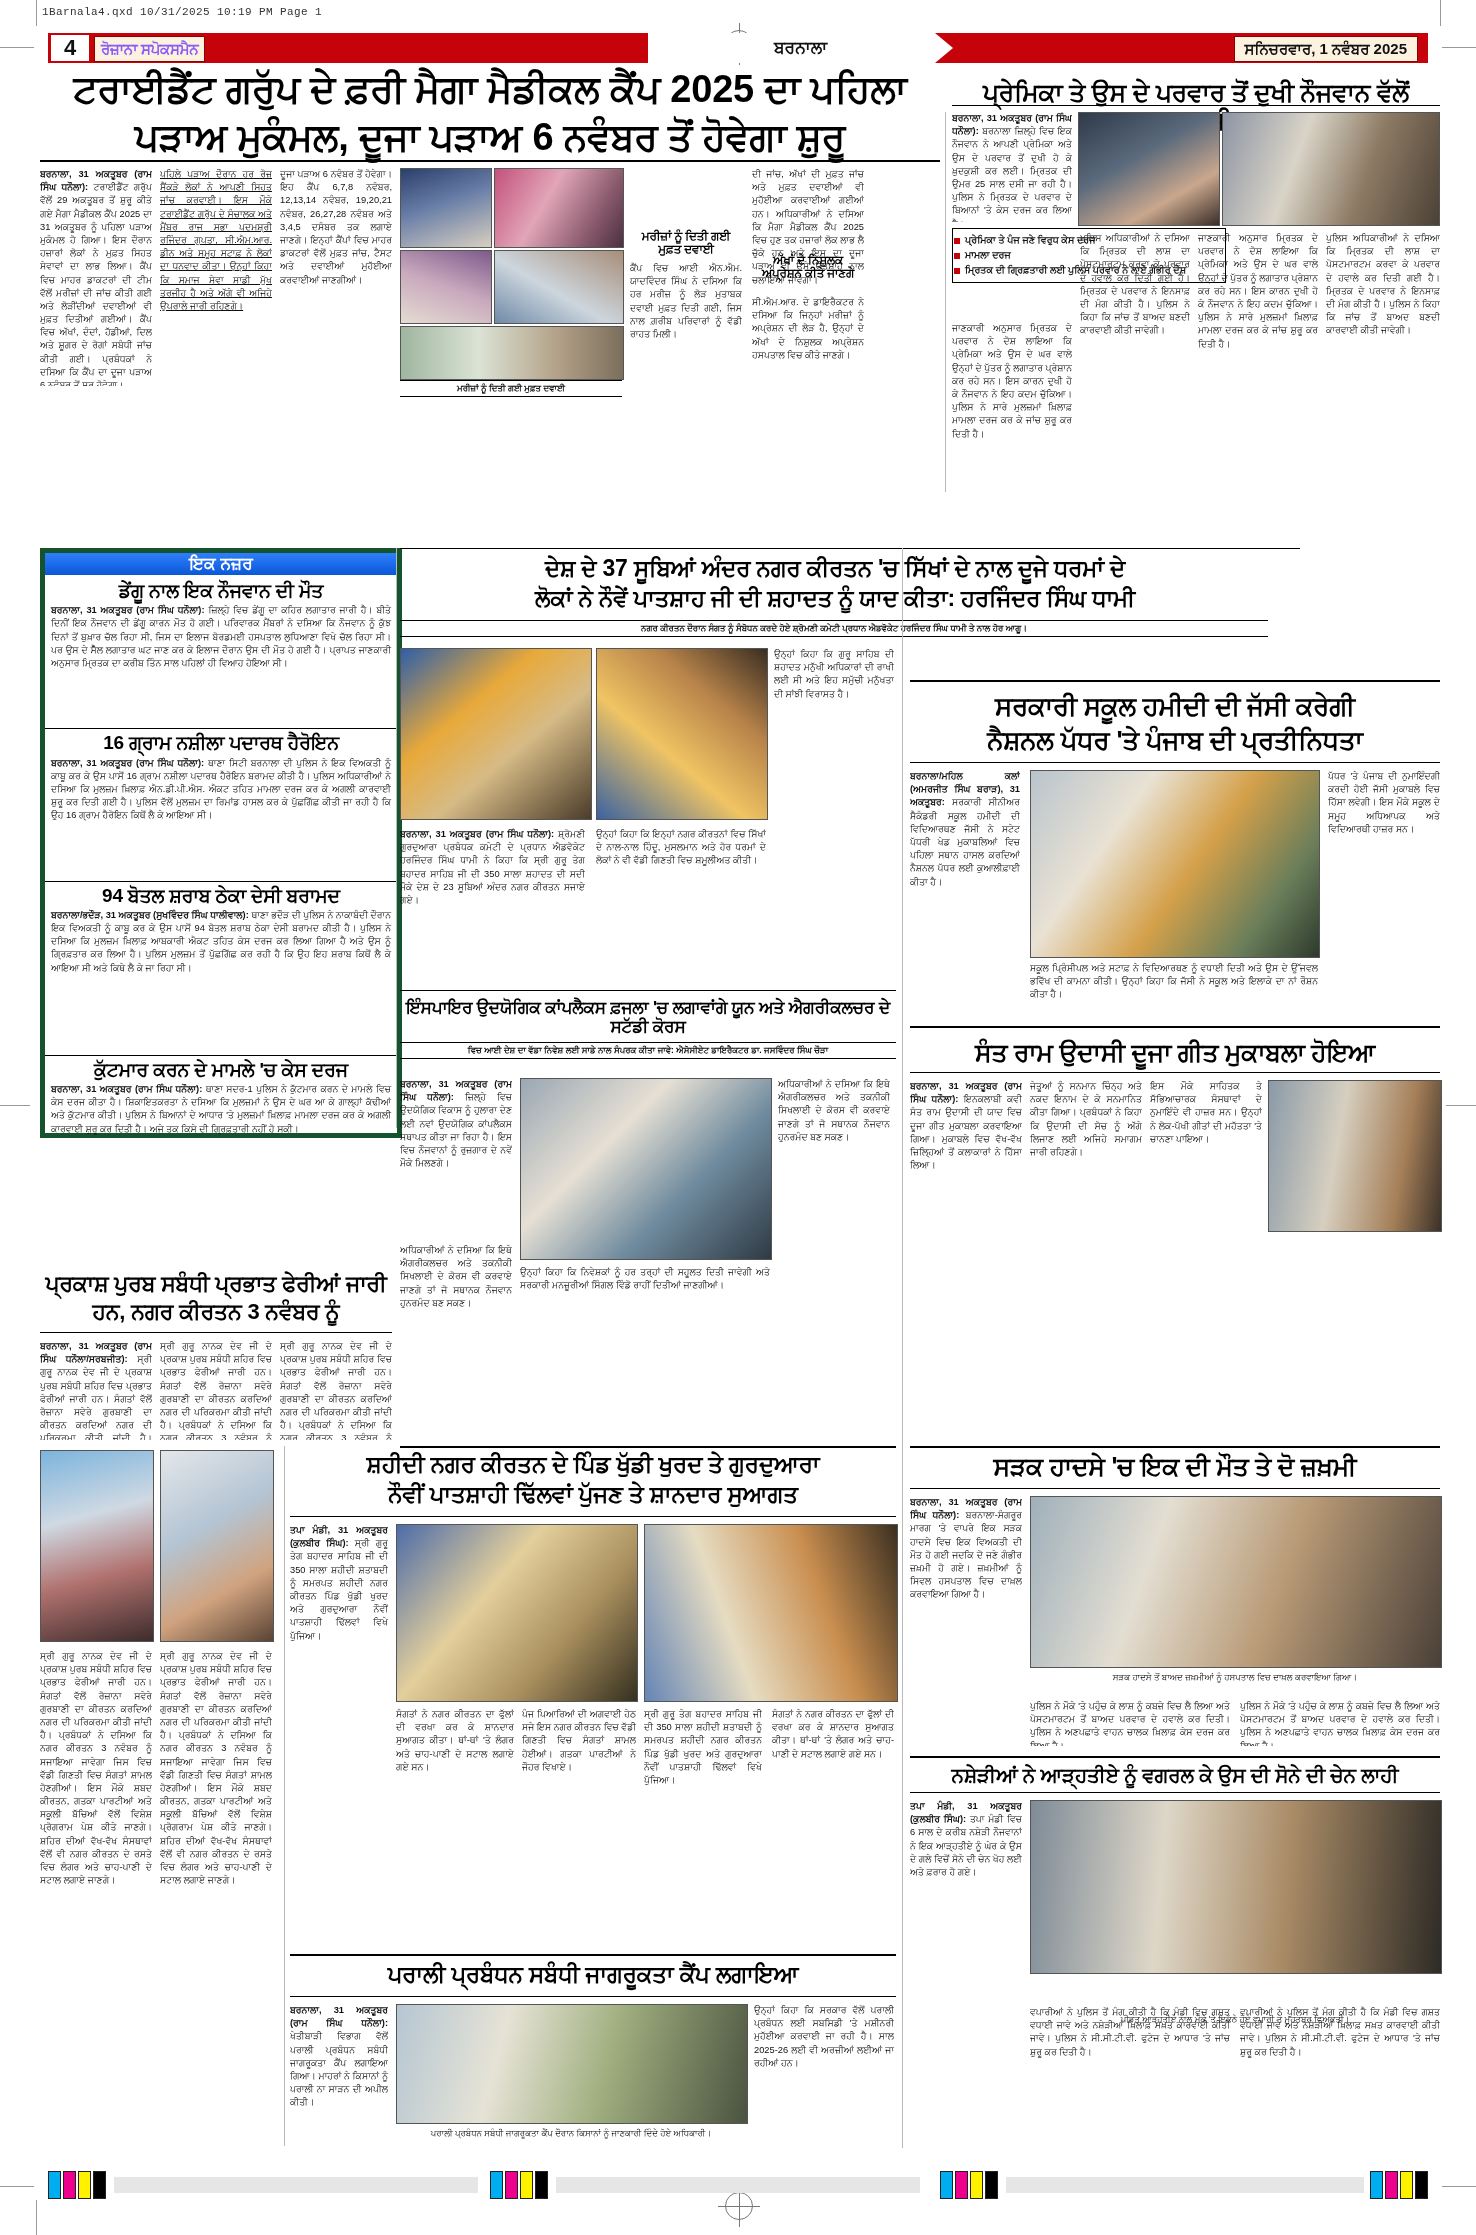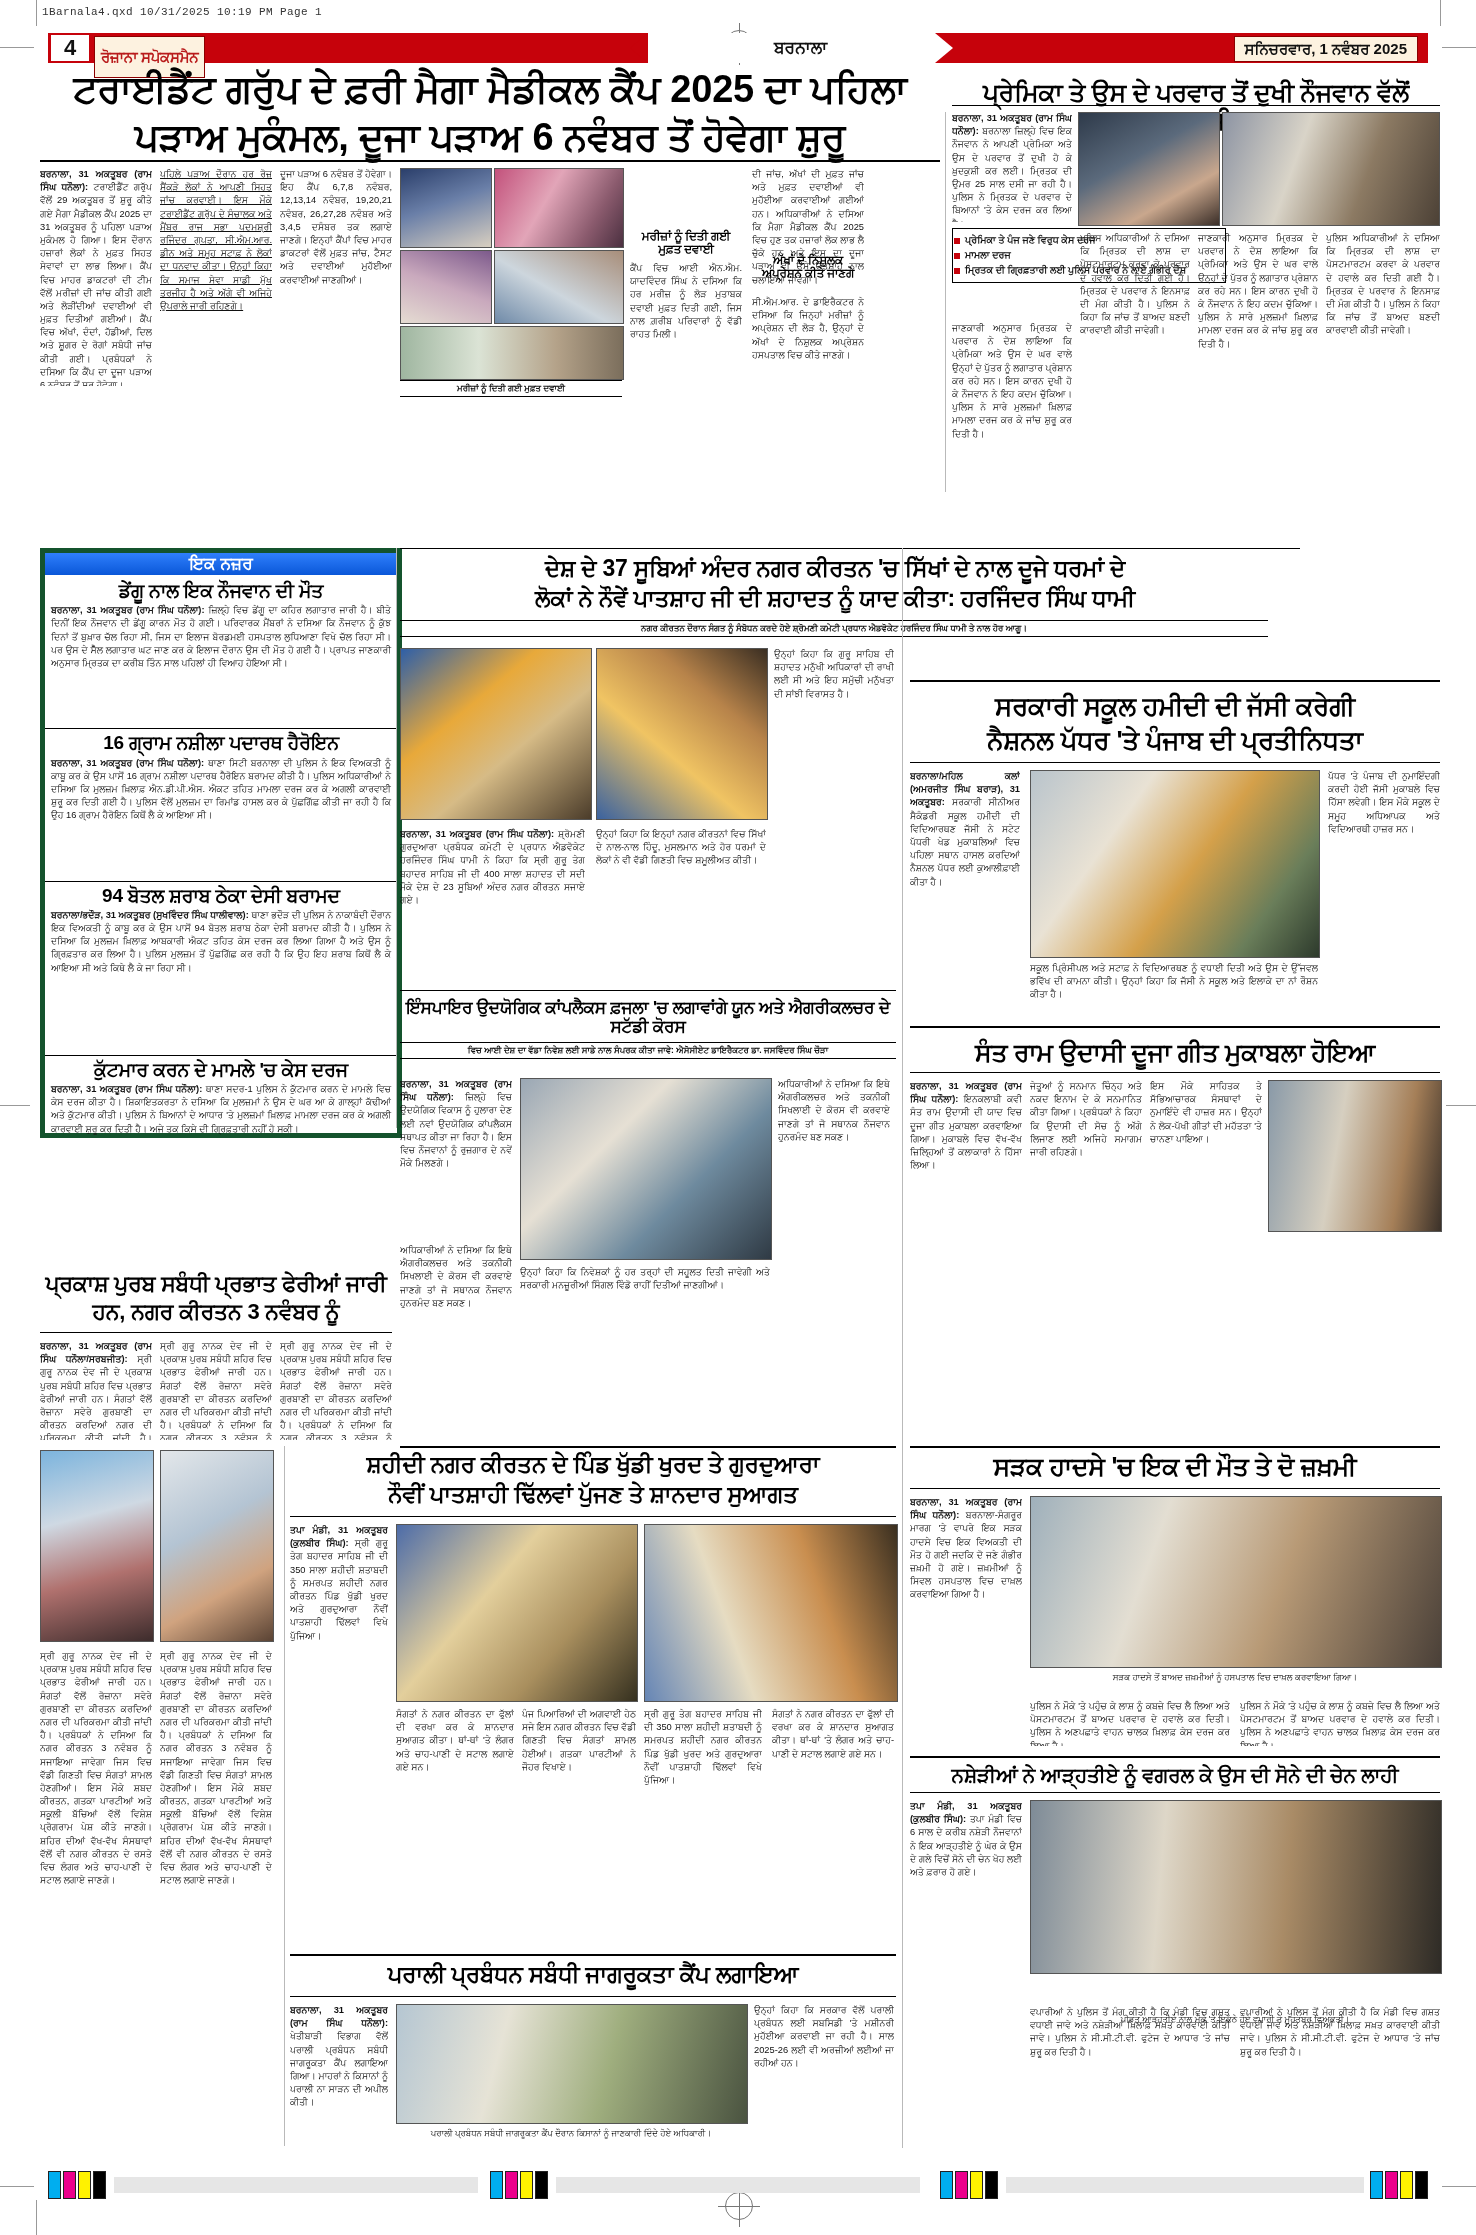--- a/index.html
+++ b/index.html
@@ -39,22 +39,22 @@
     position:absolute;left:887px;top:0;width:0;height:0;
     border-top:15px solid #c6020b;border-bottom:15px solid #c6020b;
     border-left:18px solid transparent;
   }
   .mh-pageno{
     position:absolute;left:3px;top:2px;width:38px;height:26px;background:#fff;
     color:#111;font-weight:bold;font-size:22px;line-height:26px;text-align:center;
   }
   .mh-logo{
     position:absolute;left:46px;top:3px;height:24px;background:#fdf2e0;
-    border:1px solid #8b0000;color:#b91c1c;font-weight:bold;font-size:15px;
-    line-height:24px;padding:8px 6px;white-space:nowrap;letter-spacing:-.3px;
+    border:1px solid #8b0000;color:#8b5cf6;font-weight:bold;font-size:15px;
+    line-height:24px;padding:0 6px;white-space:nowrap;letter-spacing:-.3px;
   }
   .mh-city{
     position:absolute;left:600px;top:0;width:305px;height:30px;
     line-height:30px;text-align:center;color:#111;font-weight:bold;font-size:17px;
   }
   .mh-date{
     position:absolute;right:10px;top:3px;height:24px;background:#fdf2e0;
     border:1px solid #8b0000;color:#111;font-weight:bold;font-size:15px;
     line-height:24px;padding:0 10px;white-space:nowrap;
   }
@@ -281,21 +281,21 @@
   </div>
   <div class="photo" style="left:596px;top:648px;width:170px;height:170px;">
     <div class="ph-inner" style="background:linear-gradient(40deg,#3a62a0 0%,#f0c463 40%,#b7834a 70%,#3a2e22 100%);"></div>
   </div>
   <div class="body-col" style="position:absolute;left:400px;top:648px;width:0;height:0;overflow:hidden;">
     
   </div>
 
   <div class="body-col" style="position:absolute;left:400px;top:828px;width:185px;height:150px;">
     <span class="lead">ਬਰਨਾਲਾ, 31 ਅਕਤੂਬਰ (ਰਾਮ ਸਿੰਘ ਧਨੌਲਾ):</span>
-    <span>ਸ਼੍ਰੋਮਣੀ ਗੁਰਦੁਆਰਾ ਪ੍ਰਬੰਧਕ ਕਮੇਟੀ ਦੇ ਪ੍ਰਧਾਨ ਐਡਵੋਕੇਟ ਹਰਜਿੰਦਰ ਸਿੰਘ ਧਾਮੀ ਨੇ ਕਿਹਾ ਕਿ ਸ੍ਰੀ ਗੁਰੂ ਤੇਗ ਬਹਾਦਰ ਸਾਹਿਬ ਜੀ ਦੀ 400 ਸਾਲਾ ਸ਼ਹਾਦਤ ਦੀ ਸਦੀ ਮੌਕੇ ਦੇਸ਼ ਦੇ 23 ਸੂਬਿਆਂ ਅੰਦਰ ਨਗਰ ਕੀਰਤਨ ਸਜਾਏ ਗਏ।</span>
+    <span>ਸ਼੍ਰੋਮਣੀ ਗੁਰਦੁਆਰਾ ਪ੍ਰਬੰਧਕ ਕਮੇਟੀ ਦੇ ਪ੍ਰਧਾਨ ਐਡਵੋਕੇਟ ਹਰਜਿੰਦਰ ਸਿੰਘ ਧਾਮੀ ਨੇ ਕਿਹਾ ਕਿ ਸ੍ਰੀ ਗੁਰੂ ਤੇਗ ਬਹਾਦਰ ਸਾਹਿਬ ਜੀ ਦੀ 350 ਸਾਲਾ ਸ਼ਹਾਦਤ ਦੀ ਸਦੀ ਮੌਕੇ ਦੇਸ਼ ਦੇ 23 ਸੂਬਿਆਂ ਅੰਦਰ ਨਗਰ ਕੀਰਤਨ ਸਜਾਏ ਗਏ।</span>
   </div>
   <div class="body-col" style="position:absolute;left:596px;top:828px;width:170px;height:150px;">
     <span>ਉਨ੍ਹਾਂ ਕਿਹਾ ਕਿ ਇਨ੍ਹਾਂ ਨਗਰ ਕੀਰਤਨਾਂ ਵਿਚ ਸਿੱਖਾਂ ਦੇ ਨਾਲ-ਨਾਲ ਹਿੰਦੂ, ਮੁਸਲਮਾਨ ਅਤੇ ਹੋਰ ਧਰਮਾਂ ਦੇ ਲੋਕਾਂ ਨੇ ਵੀ ਵੱਡੀ ਗਿਣਤੀ ਵਿਚ ਸ਼ਮੂਲੀਅਤ ਕੀਤੀ।</span>
   </div>
   <div class="body-col" style="position:absolute;left:774px;top:648px;width:120px;height:330px;">
     <span>ਉਨ੍ਹਾਂ ਕਿਹਾ ਕਿ ਗੁਰੂ ਸਾਹਿਬ ਦੀ ਸ਼ਹਾਦਤ ਮਨੁੱਖੀ ਅਧਿਕਾਰਾਂ ਦੀ ਰਾਖੀ ਲਈ ਸੀ ਅਤੇ ਇਹ ਸਮੁੱਚੀ ਮਨੁੱਖਤਾ ਦੀ ਸਾਂਝੀ ਵਿਰਾਸਤ ਹੈ।</span>
   </div>
 
   <div class="rule" style="left:910px;top:680px;width:530px;height:2px;"></div>
   <div class="headline h-sec" style="position:absolute;left:910px;top:692px;width:530px;font-size:26px;">ਸਰਕਾਰੀ ਸਕੂਲ ਹਮੀਦੀ ਦੀ ਜੱਸੀ ਕਰੇਗੀ</div>

